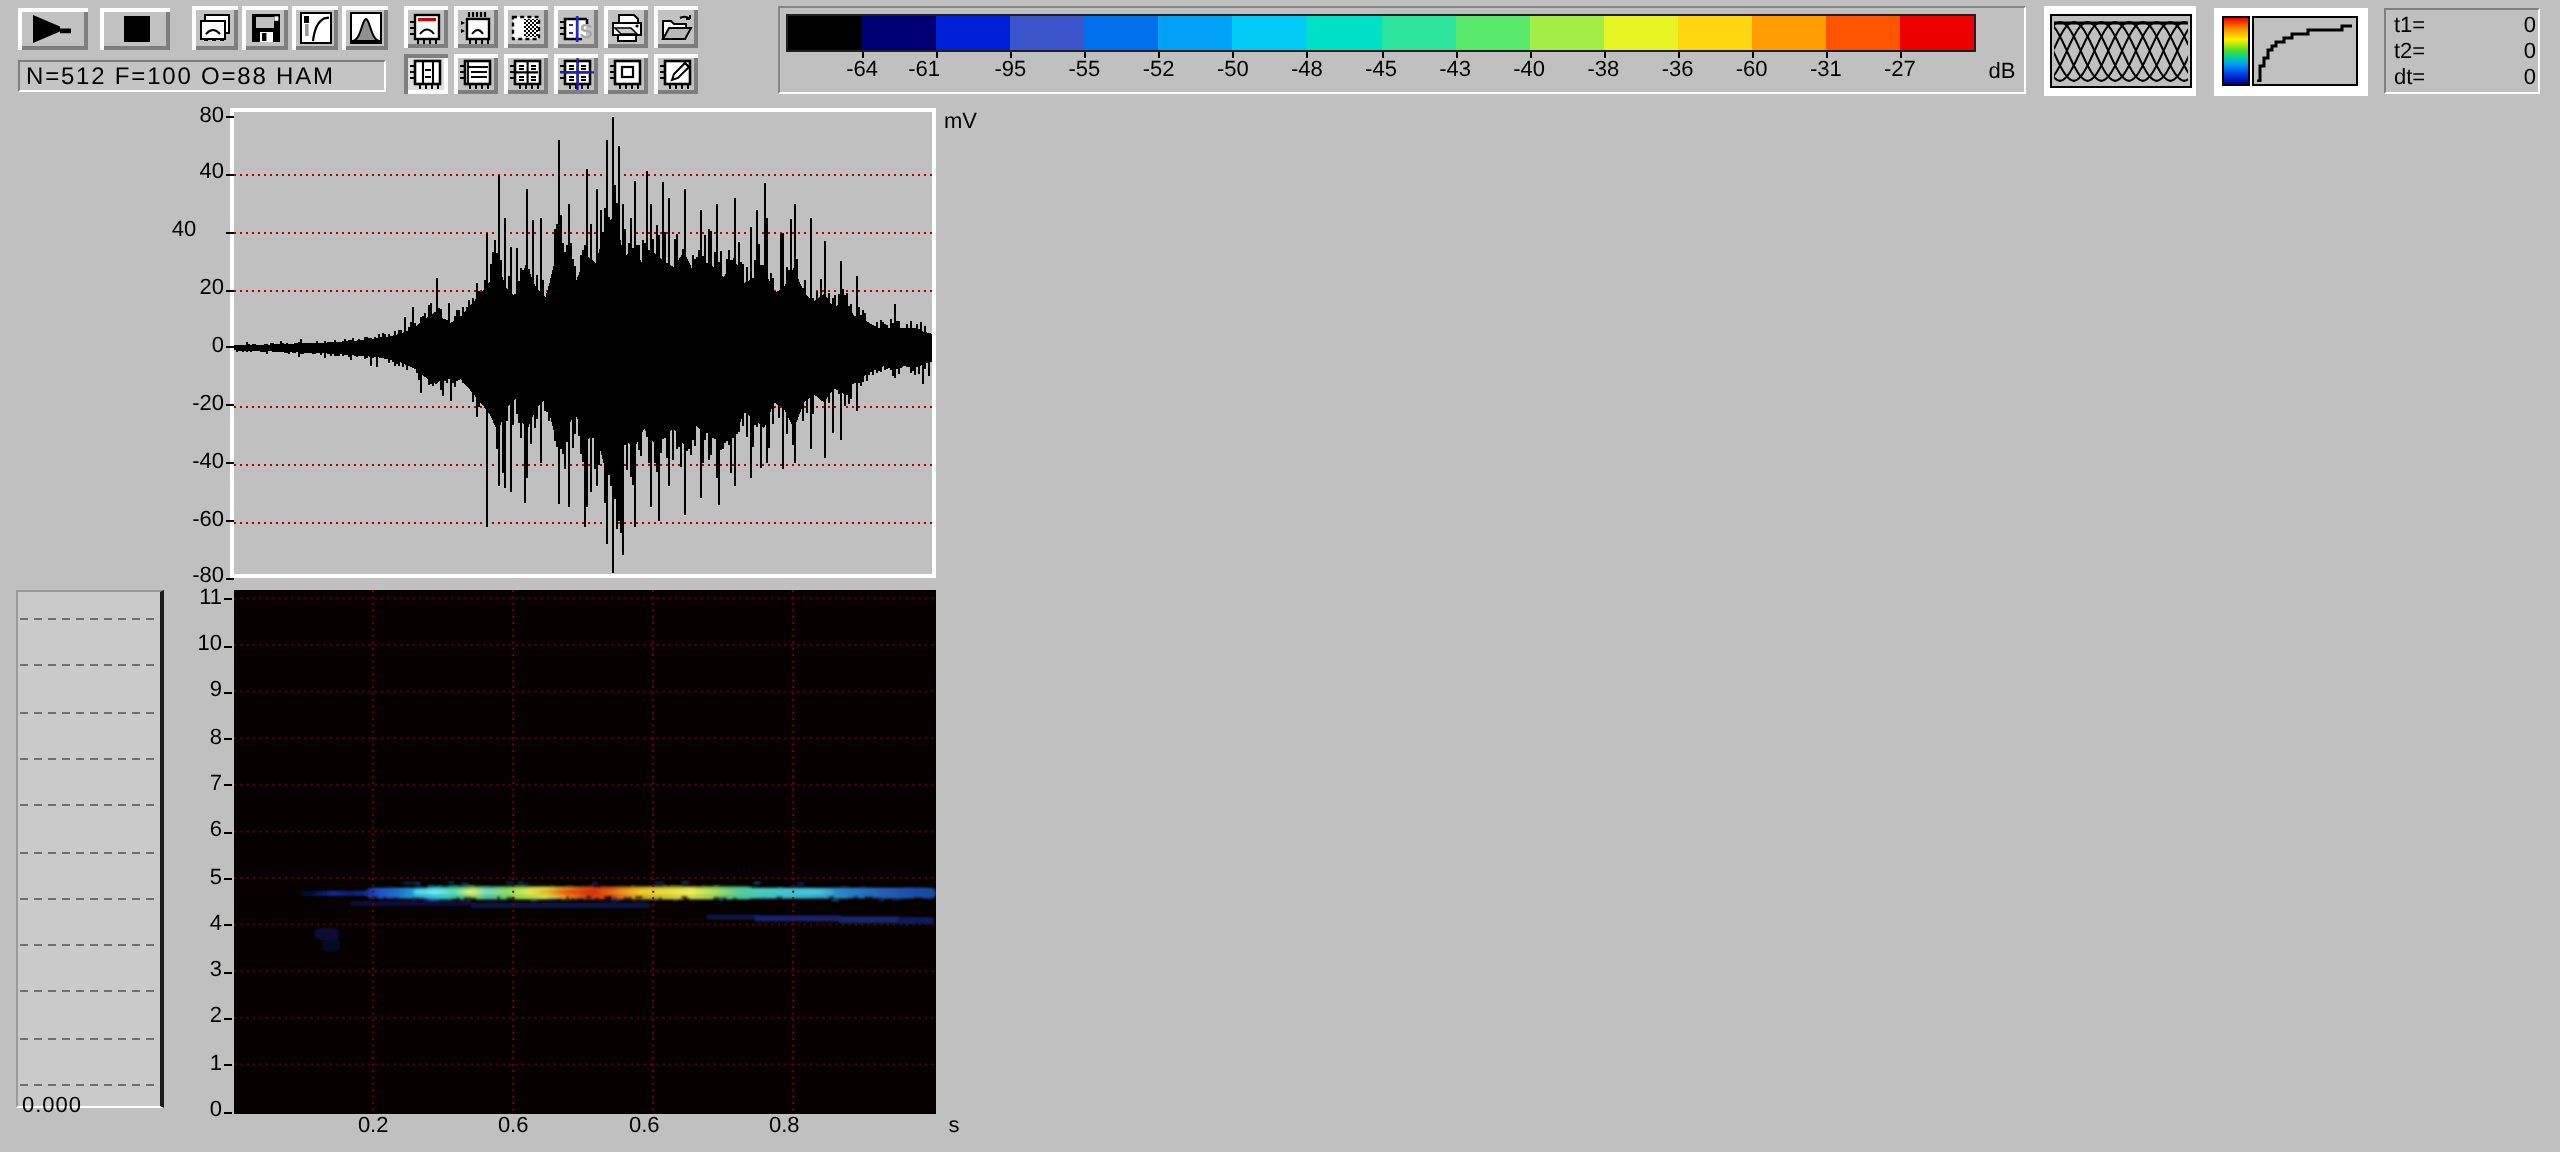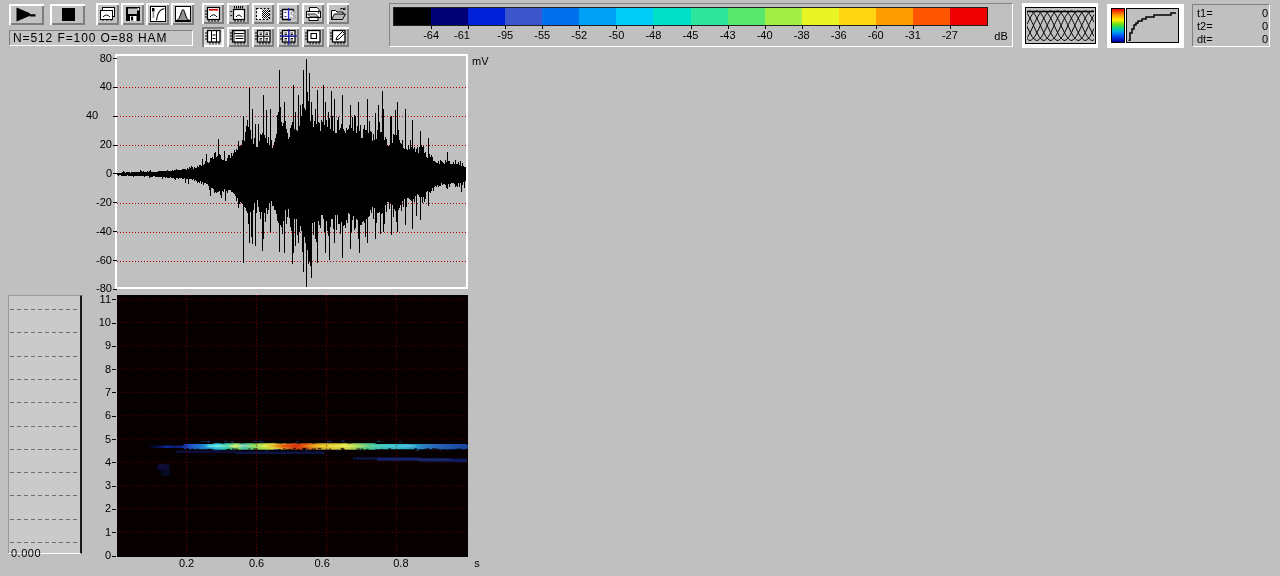--- a/index.html
+++ b/index.html
@@ -516,14 +516,14 @@
 <div style="position:absolute;left:112px;top:369.1px;width:4px;height:1px;background:#000"></div>
 <div class="lab" style="position:absolute;left:80px;top:340.3px;width:31px;text-align:right">9</div>
 <div style="position:absolute;left:112px;top:345.8px;width:4px;height:1px;background:#000"></div>
 <div class="lab" style="position:absolute;left:80px;top:317.0px;width:31px;text-align:right">10</div>
 <div style="position:absolute;left:112px;top:322.5px;width:4px;height:1px;background:#000"></div>
 <div class="lab" style="position:absolute;left:80px;top:293.7px;width:31px;text-align:right">11</div>
 <div style="position:absolute;left:112px;top:299.2px;width:4px;height:1px;background:#000"></div>
 <div class="lab" style="position:absolute;left:174.6px;top:558px;width:24px;text-align:center">0.2</div>
 <div class="lab" style="position:absolute;left:244.6px;top:558px;width:24px;text-align:center">0.6</div>
 <div class="lab" style="position:absolute;left:314.5px;top:558px;width:24px;">0.6</div>
-<div class="lab" style="position:absolute;left:384.5px;top:558px;width:24px;text-align:right">0.8</div>
+<div class="lab" style="position:absolute;left:384.5px;top:558px;width:24px;text-align:left">0.8</div>
 <div class="lab" style="position:absolute;left:470px;top:558px;width:14px;text-align:center">s</div>
 
 </body></html>

